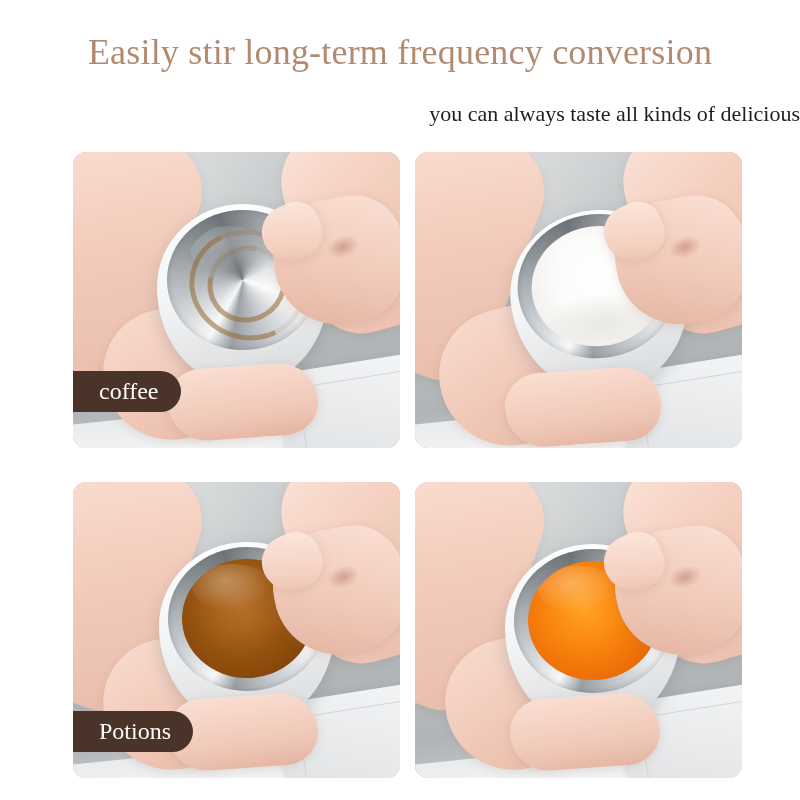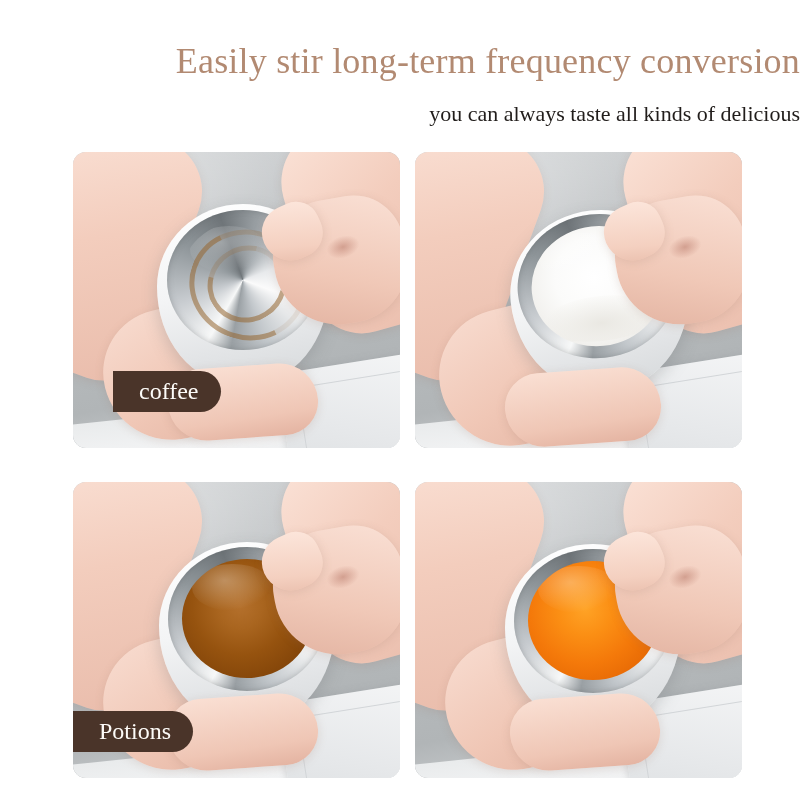--- a/index.html
+++ b/index.html
@@ -19,23 +19,23 @@
   .header {
     position: absolute;
     left: 0;
     top: 0;
     width: 800px;
     height: 150px;
   }
   .headline {
     position: absolute;
     left: 0;
-    top: 39px;
+    top: 30px;
     width: 800px;
-    text-align: right;
+    text-align: center;
     font-size: 36px;
     line-height: 44px;
     letter-spacing: 0.2px;
     color: #b28a72;
     white-space: nowrap;
   }
   .subtitle {
     position: absolute;
     left: 0;
     top: 100px;
@@ -304,21 +304,21 @@
     display: flex;
     align-items: center;
     justify-content: center;
     padding: 0 22px 0 26px;
     box-sizing: border-box;
     color: #fdfbf8;
     font-size: 24px;
     line-height: 41px;
     white-space: nowrap;
   }
-  .label-pill.r1 { bottom: 36px; margin-left: 40px; }
+  .label-pill.r1 { bottom: 36px; }
   .label-pill.r2 { bottom: 26px; }
 </style>
 </head>
 <body>
 
 <div class="header">
   <div class="headline">Easily stir long-term frequency conversion</div>
   <div class="subtitle">you can always taste all kinds of delicious</div>
 </div>
 

